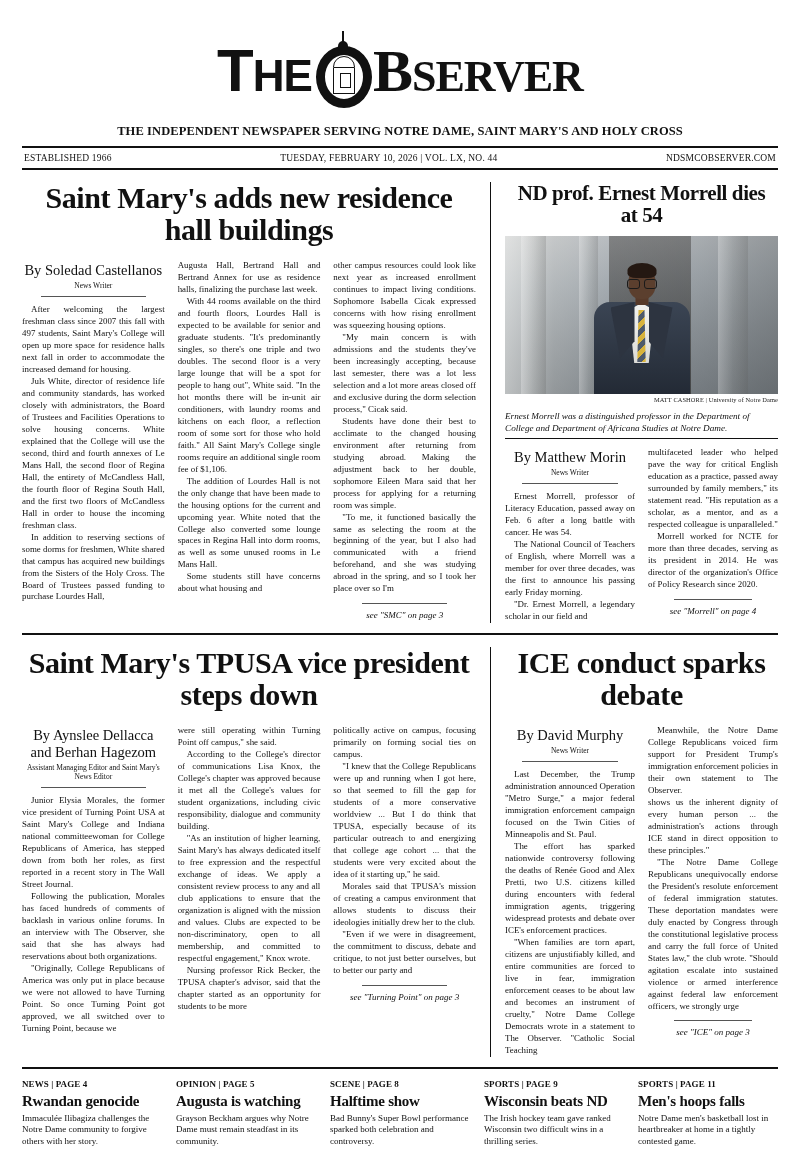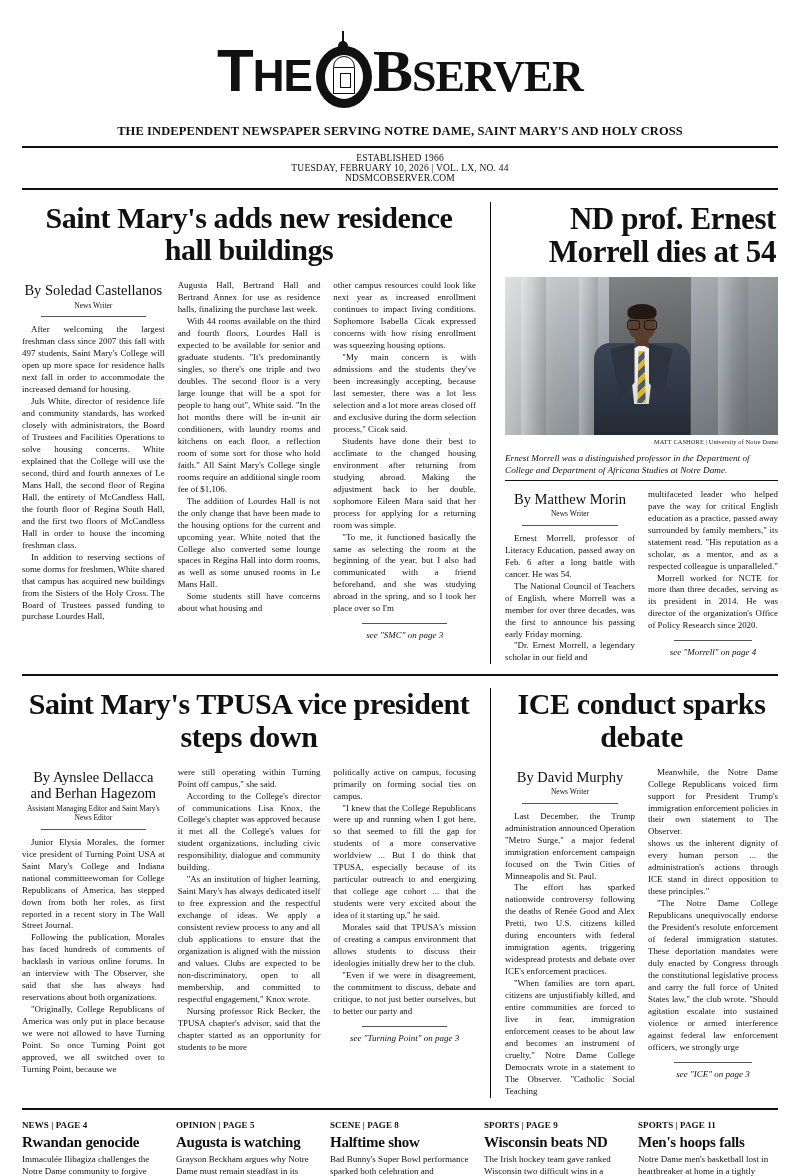--- a/index.html
+++ b/index.html
@@ -111,21 +111,20 @@
   .rule-thin  { border-top: 1px solid #111; }
 
   .infobar {
     display: flex;
     justify-content: space-between;
     align-items: center;
     font-size: 9.5px;
     letter-spacing: 0.2px;
     padding: 5px 2px 5px 2px;
     font-family: "Liberation Serif", serif;
-    flex-direction: column;
   }
   .infobar .center { flex: 1; text-align: center; }
   .infobar .right  { text-align: right; }
 
   
   .top-section {
     display: flex;
     padding-top: 12px;
   }
   .left-block  { width: 468px; padding-right: 14px; }
@@ -133,21 +132,21 @@
   .right-block { width: 287px; padding-left: 14px; }
 
   .headline {
     font-family: "Liberation Serif", serif;
     font-weight: bold;
     text-align: center;
     line-height: 1.07;
     letter-spacing: -0.4px;
   }
   .headline-lead { font-size: 30px; padding: 0 10px; }
-  .headline-right { font-size: 31px; padding: 0 2px; text-align: right; }
+  .headline-right { font-size: 21px; padding: 0 2px; }
   .headline-mid  { font-size: 30px; padding: 0 6px; }
   .headline-ice  { font-size: 30px; padding: 0 6px; }
 
   .byline-box { text-align: center; }
   .byline-name {
     font-size: 14.5px;
     font-family: "Liberation Serif", serif;
     line-height: 1.15;
     margin-top: 2px;
   }

